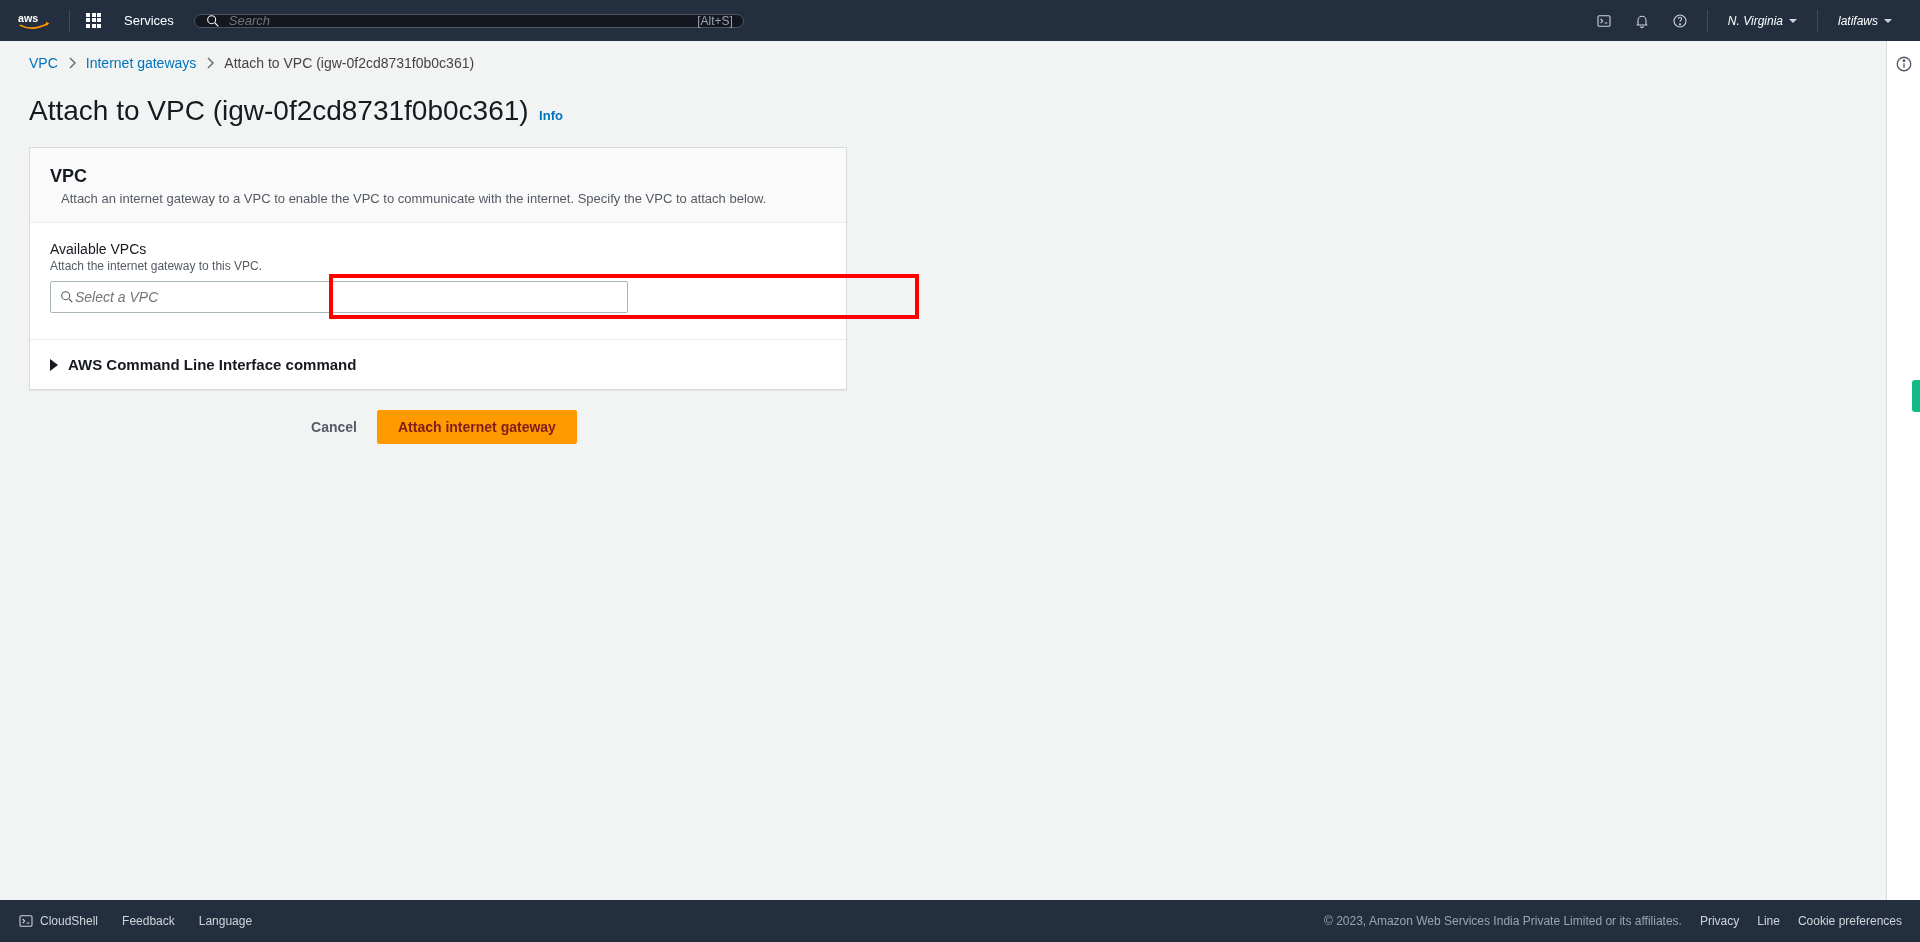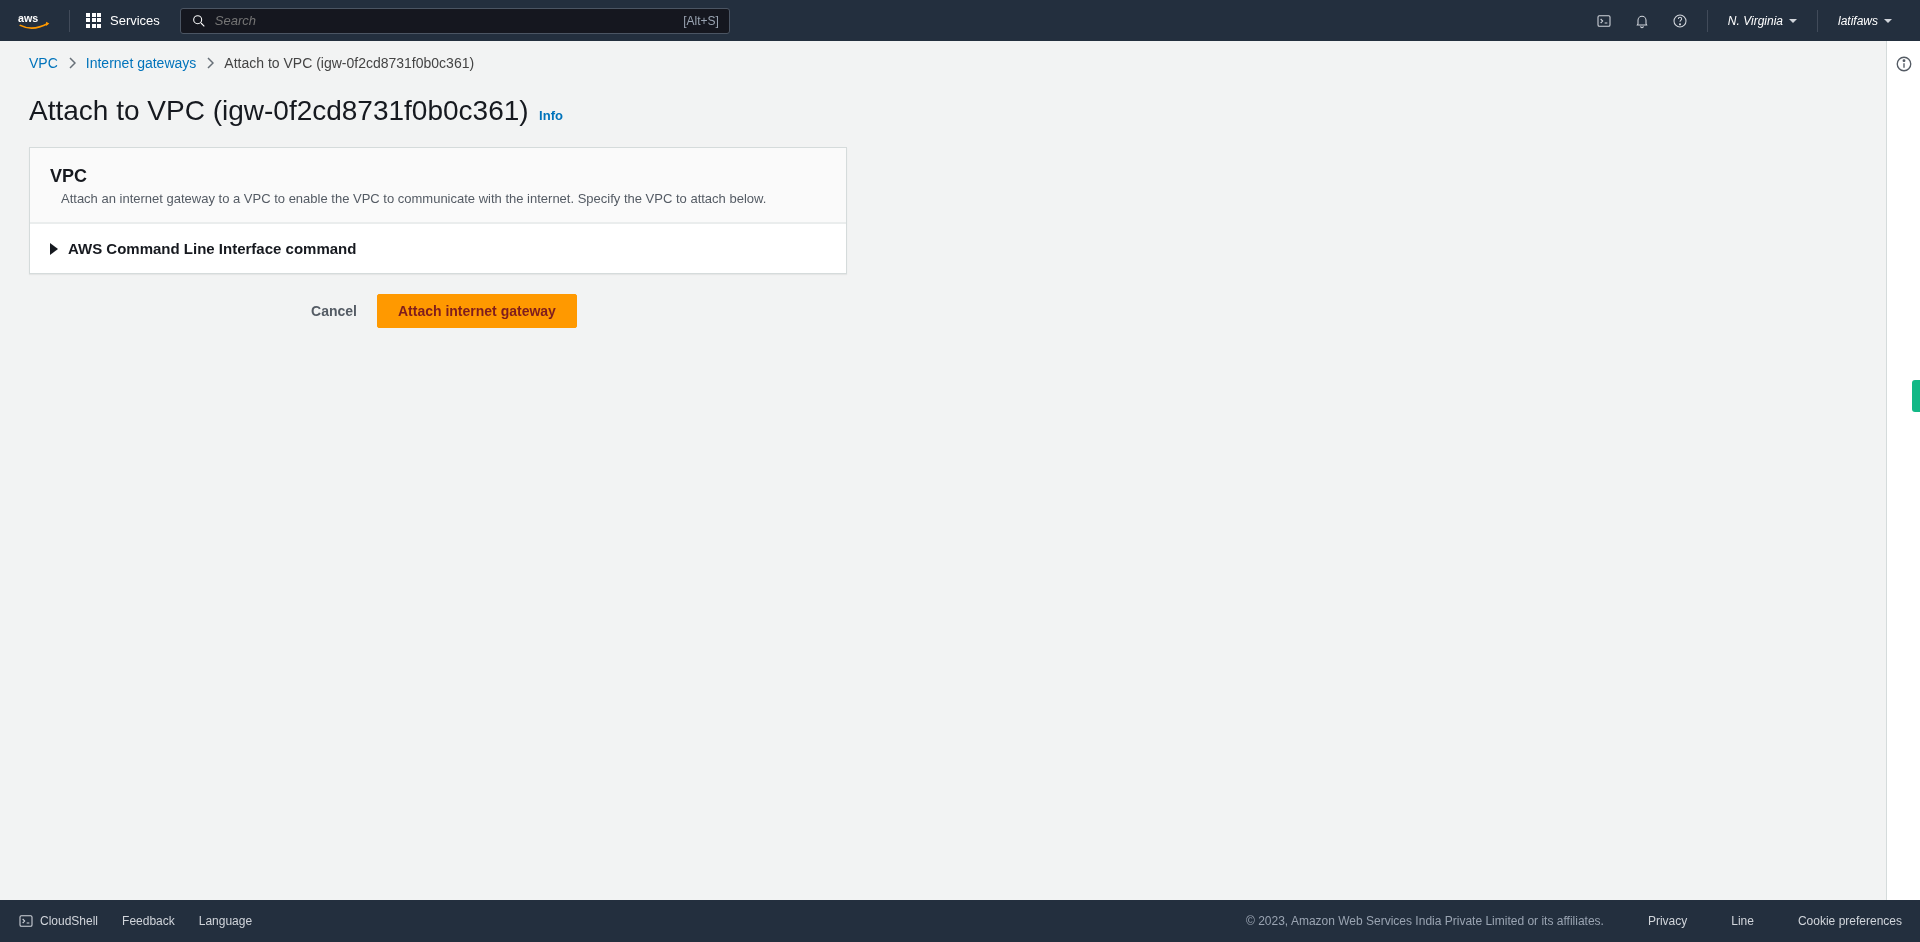--- a/index.html
+++ b/index.html
@@ -3,24 +3,24 @@
 <meta charset="utf-8">
 <style>
 * { margin: 0; padding: 0; box-sizing: border-box; }
 body { font-family: "Amazon Ember", "Helvetica Neue", Arial, sans-serif; background: #f2f3f3; height: 942px; width: 1920px; overflow: hidden; position: relative; }
 
 
 .topnav { background: #232f3e; height: 41px; display: flex; align-items: center; color: #fff; font-size: 13px; position: relative; }
 .logo { margin-left: 18px; margin-right: 12px; display: flex; align-items: center; }
 .logo-svg { width: 33px; height: 20px; }
 .vdivider { width: 1px; height: 22px; background: #414b5a; margin: 0 6px; }
-.services { display: flex; align-items: center; gap: 8px; padding: 0 10px; cursor: pointer; }
+.services { display: flex; align-items: center; gap: 22px; padding: 0 10px; cursor: pointer; }
 .grid-icon { display: inline-flex; flex-wrap: wrap; width: 16px; height: 16px; gap: 1.5px; }
 .grid-icon span { width: 4px; height: 4px; background: #fff; }
-.searchbox { display: flex; align-items: center; background: #15171f; border: 1px solid #4b5563; border-radius: 3px; height: 26px; width: 550px; margin-left: 10px; padding: 0 10px; position: relative; }
+.searchbox { display: flex; align-items: center; background: #15171f; border: 1px solid #4b5563; border-radius: 10px; height: 14px; width: 550px; margin-left: 10px; padding: 0 10px; position: relative; }
 .searchbox input { background: transparent; border: none; outline: none; color: #ccc; font-style: italic; font-size: 13px; flex: 1; margin-left: 8px; }
 .kbd-hint { color: #9aa4b2; font-size: 12px; }
 .nav-right { position: absolute; right: 18px; display: flex; align-items: center; gap: 4px; }
 .icon-btn { width: 34px; height: 30px; display: flex; align-items: center; justify-content: center; cursor: pointer; color: #d1d5db; }
 .region-sel, .user-sel { padding: 0 10px; display: flex; align-items: center; gap: 6px; cursor: pointer; font-size: 12px; font-style: italic; }
 .caret-down { width: 0; height: 0; border-left: 4px solid transparent; border-right: 4px solid transparent; border-top: 4px solid #d1d5db; }
 
 
 .main { position: absolute; top: 41px; left: 0; right: 0; bottom: 30px; background: #f2f3f3; overflow: auto; }
 .inner { padding: 14px 29px; max-width: 1530px; }
@@ -48,21 +48,21 @@
 .btn-primary { background: #ff9900; border: 1px solid #ff9900; color: #7f1d1d; font-weight: 700; font-size: 14px; padding: 8px 20px; border-radius: 2px; cursor: pointer; }
 
 
 .info-rail { position: absolute; right: 0; top: 41px; bottom: 30px; width: 34px; background: #fff; border-left: 1px solid #d5dbdb; display: flex; justify-content: center; padding-top: 14px; }
 .feedback-tab { position: absolute; right: 0; top: 380px; width: 8px; height: 32px; background: #12b886; border-radius: 3px 0 0 3px; }
 
 
 .bottombar { position: absolute; bottom: 0; left: 0; right: 0; height: 42px; background: #232f3e; display: flex; align-items: center; color: #d1d5db; font-size: 12px; padding: 0 18px; justify-content: space-between; }
 .bottom-left { display: flex; align-items: center; gap: 24px; }
 .bottom-left .item { display: flex; align-items: center; gap: 6px; cursor: pointer; }
-.bottom-right { display: flex; align-items: center; gap: 44px; }
+.bottom-right { display: flex; align-items: center; gap: 18px; }
 .bottom-right .link { cursor: pointer; }
 .copyright { color: #9aa4b2; }
 
 .sicon { width: 16px; height: 16px; stroke: currentColor; fill: none; stroke-width: 1.6; }
 </style>
 </head>
 <body>
 
 <div class="topnav">
   <div class="logo">
@@ -149,20 +149,32 @@
     <div>
       <h1>Attach to VPC (igw-0f2cd8731f0b0c361)</h1>
       <a class="info-link">Info</a>
     </div>
 
     <div class="panel">
       <div class="panel-header">
         <h2>VPC</h2>
         <p>Attach an internet gateway to a VPC to enable the VPC to communicate with the internet. Specify the VPC to attach below.</p>
       </div>
+      <div class="panel-body">
+        <div class="field-label">Available VPCs</div>
+        <div class="field-hint">Attach the internet gateway to this VPC.</div>
+        <div class="select-wrap">
+          <svg class="sicon" style="stroke:#545b64" viewBox="0 0 24 24">
+              <circle cx="10" cy="10" r="6"></circle>
+              <line x1="15" y1="15" x2="20" y2="20"></line>
+            </svg>
+          <input type="text" placeholder="Select a VPC" style="">
+        </div>
+        <div class="red-box"></div>
+      </div>
       <div class="cli-section">
         <span class="tri-right"></span>
         <span>AWS Command Line Interface command</span>
       </div>
     </div>
 
     <div class="action-row">
       <button class="btn-cancel">Cancel</button>
       <button class="btn-primary">Attach internet gateway</button>
     </div>

